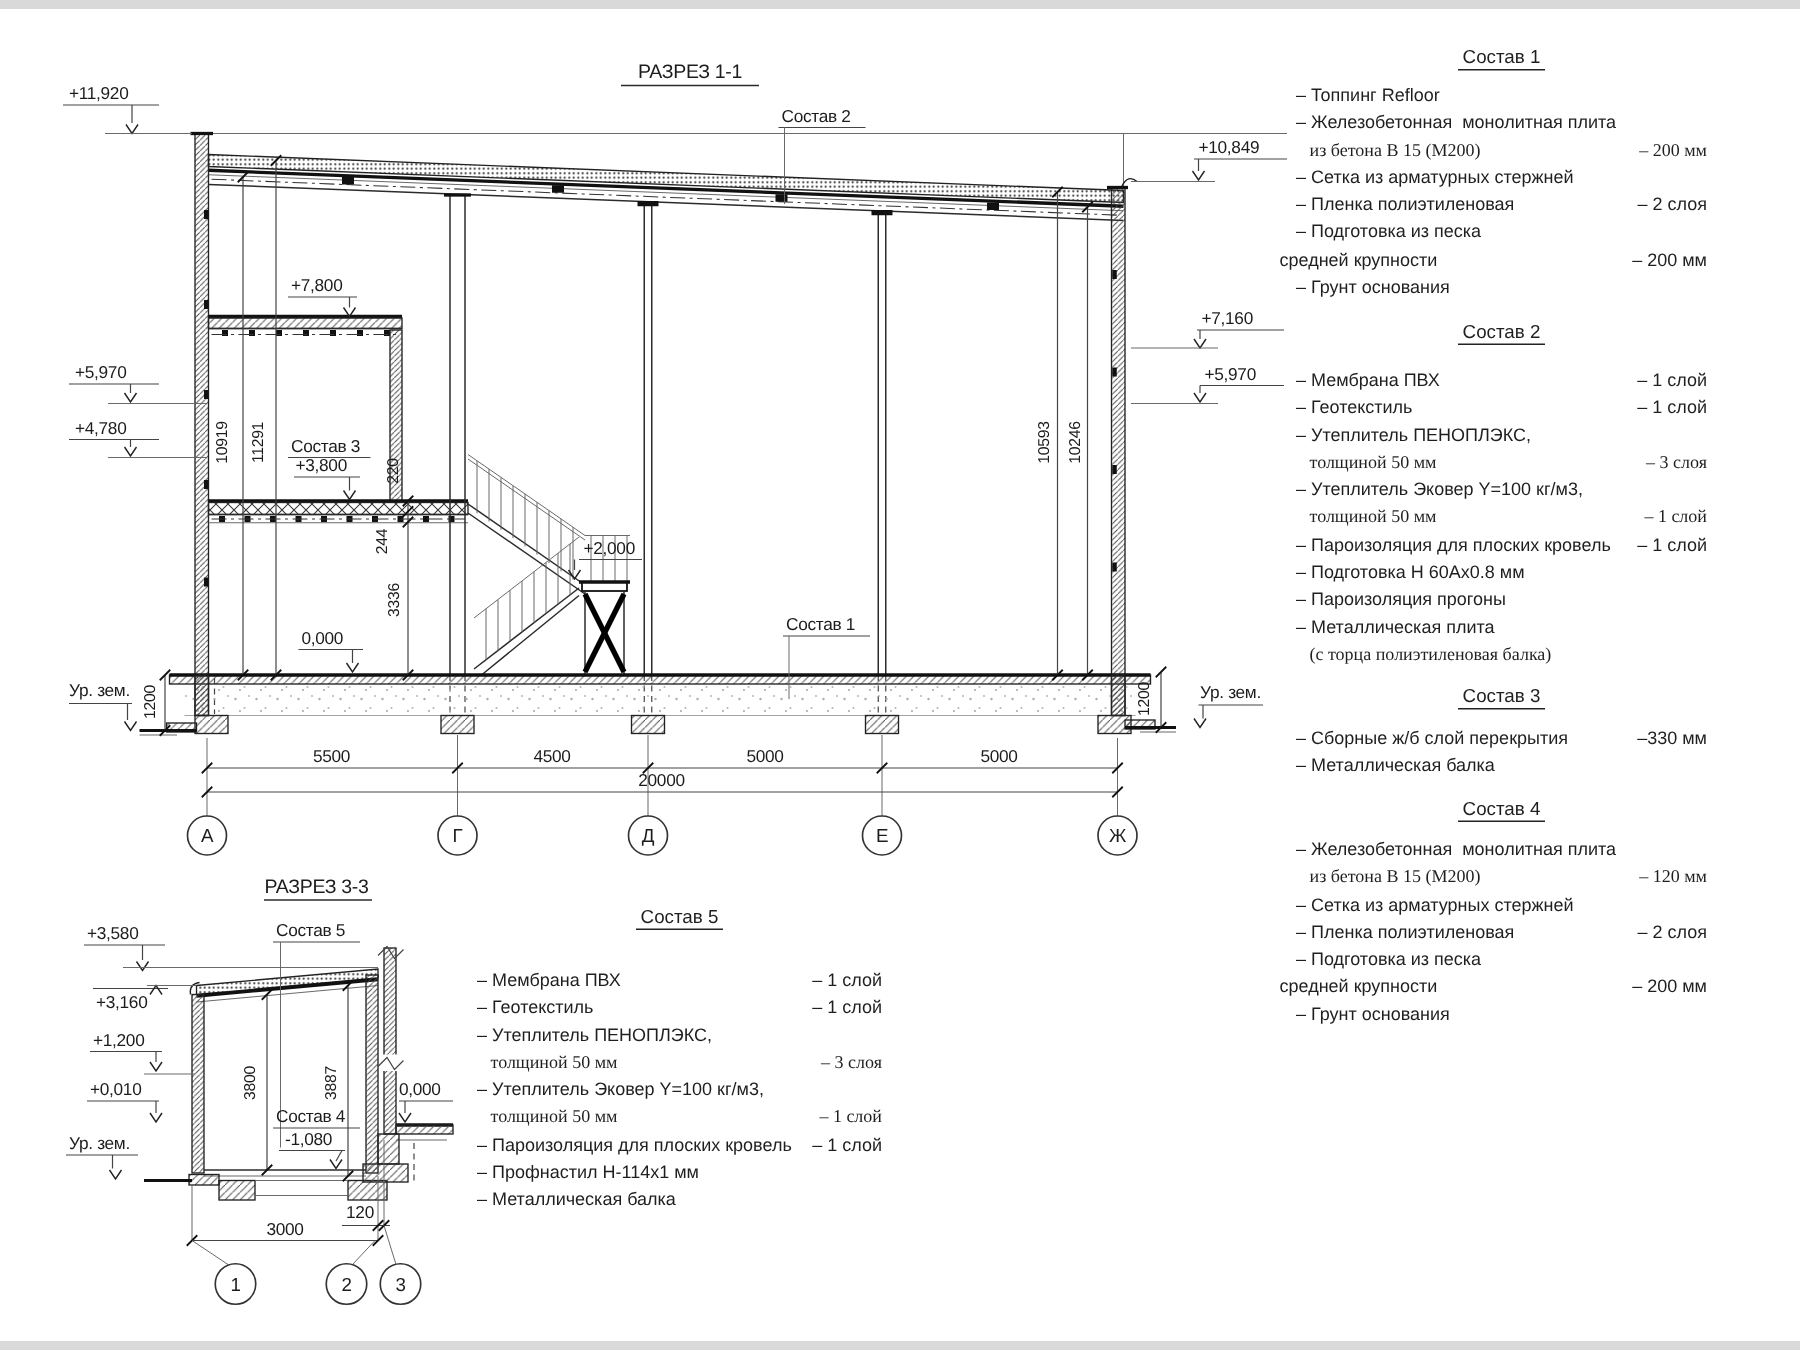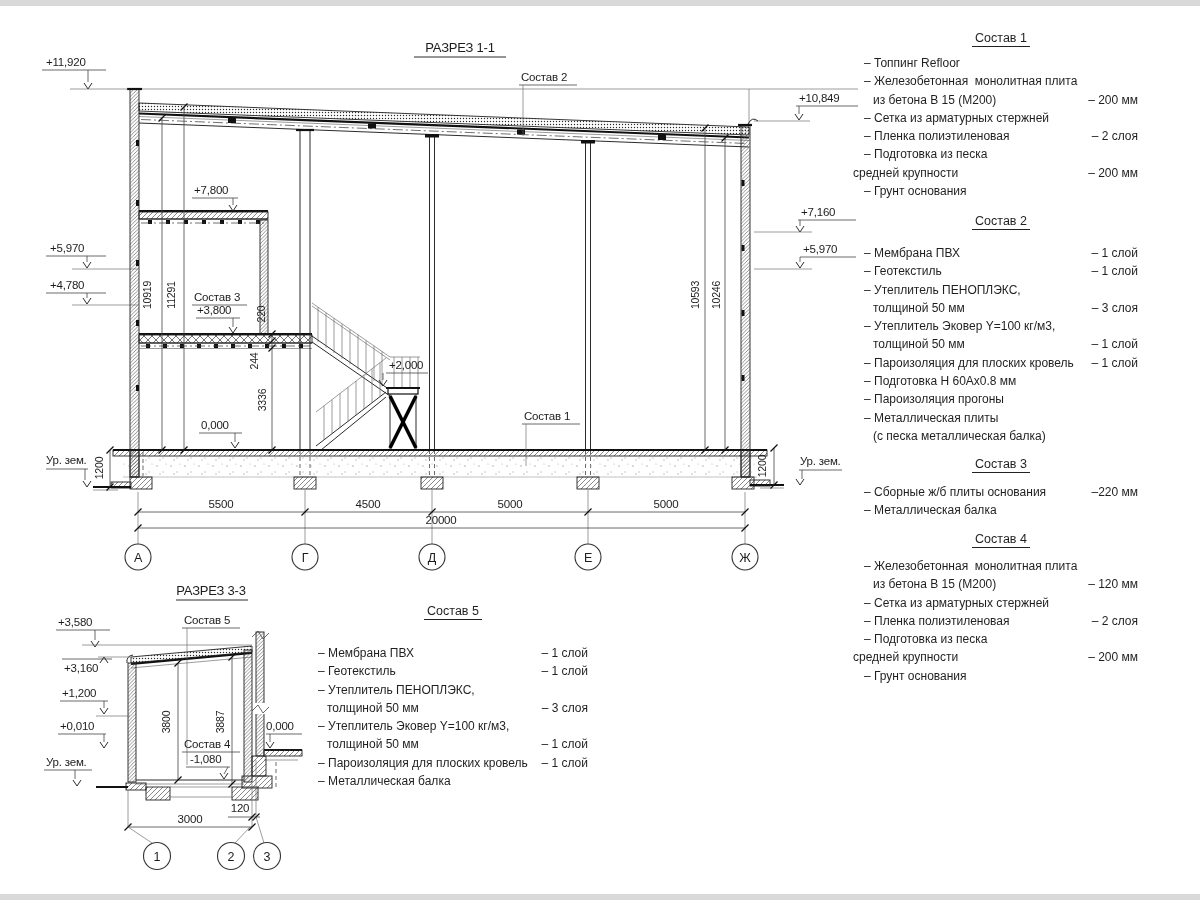--- a/index.html
+++ b/index.html
@@ -19,21 +19,21 @@
   .dim{stroke:#444;stroke-width:.8;fill:none;}
   .tk{stroke:#111;stroke-width:1.2;fill:none;}
   .ar{stroke:#222;stroke-width:.95;fill:none;}
   .dd{stroke:#333;stroke-width:.7;fill:none;stroke-dasharray:10 3 2 3;}
   .dsh{stroke:#444;stroke-width:.8;fill:none;stroke-dasharray:4 3;}
   .pat{stroke:#222;stroke-width:.9;}
   .comp{position:absolute;color:#1f1f1f;font-size:12px;}
   .ctitle{text-align:center;}
   .ctitle span{display:inline-block;border-bottom:1px solid #222;padding:0 3px 1px;font-size:12.5px;}
   .crow{display:flex;justify-content:space-between;line-height:18.3px;white-space:pre;}
-  .indent{padding-left:9px;}
+  .indent{padding-left:9px;font-family:Liberation Serif, serif;}
   .outdent{margin-left:-11px;}
 </style>
 </head>
 <body>
 
 <div class="page">
   <div class="edgebar" style="top:0"></div>
   <div class="edgebar" style="top:894px"></div>
 
   <svg width="1200" height="900" viewBox="0 0 1200 900">
@@ -472,27 +472,27 @@
     <div class="ctitle" style="margin-bottom:14px;"><span>Состав 2</span></div>
     <div class="crow"><span class="ct">– Мембрана ПВХ</span><span class="cv">– 1 слой</span></div>
     <div class="crow"><span class="ct">– Геотекстиль</span><span class="cv">– 1 слой</span></div>
     <div class="crow"><span class="ct">– Утеплитель ПЕНОПЛЭКС,</span><span class="cv"></span></div>
     <div class="crow indent"><span class="ct">толщиной 50 мм</span><span class="cv">– 3 слоя</span></div>
     <div class="crow"><span class="ct">– Утеплитель Эковер Y=100 кг/м3,</span><span class="cv"></span></div>
     <div class="crow indent"><span class="ct">толщиной 50 мм</span><span class="cv">– 1 слой</span></div>
     <div class="crow"><span class="ct">– Пароизоляция для плоских кровель</span><span class="cv">– 1 слой</span></div>
     <div class="crow"><span class="ct">– Подготовка Н 60Ах0.8 мм</span><span class="cv"></span></div>
     <div class="crow"><span class="ct">– Пароизоляция прогоны</span><span class="cv"></span></div>
-    <div class="crow"><span class="ct">– Металлическая плиты</span><span class="cv"></span></div>
-    <div class="crow indent"><span class="ct">(с песка металлическая балка)</span><span class="cv"></span></div>
+    <div class="crow"><span class="ct">– Металлическая плита</span><span class="cv"></span></div>
+    <div class="crow indent"><span class="ct">(с торца полиэтиленовая балка)</span><span class="cv"></span></div>
   </div>
 
   <div class="comp" style="left:864px;top:457px;width:274px;">
     <div class="ctitle" style="margin-bottom:10px;"><span>Состав 3</span></div>
-    <div class="crow"><span class="ct">– Сборные ж/б плиты основания</span><span class="cv">–220 мм</span></div>
+    <div class="crow"><span class="ct">– Сборные ж/б слой перекрытия</span><span class="cv">–330 мм</span></div>
     <div class="crow"><span class="ct">– Металлическая балка</span><span class="cv"></span></div>
   </div>
 
   <div class="comp" style="left:864px;top:532px;width:274px;">
     <div class="ctitle" style="margin-bottom:9px;"><span>Состав 4</span></div>
     <div class="crow"><span class="ct">– Железобетонная  монолитная плита</span><span class="cv"></span></div>
     <div class="crow indent"><span class="ct">из бетона В 15 (М200)</span><span class="cv">– 120 мм</span></div>
     <div class="crow"><span class="ct">– Сетка из арматурных стержней</span><span class="cv"></span></div>
     <div class="crow"><span class="ct">– Пленка полиэтиленовая</span><span class="cv">– 2 слоя</span></div>
     <div class="crow"><span class="ct">– Подготовка из песка</span><span class="cv"></span></div>
@@ -502,15 +502,16 @@
 
   <div class="comp" style="left:318px;top:604px;width:270px;">
     <div class="ctitle" style="margin-bottom:24px;"><span>Состав 5</span></div>
     <div class="crow"><span class="ct">– Мембрана ПВХ</span><span class="cv">– 1 слой</span></div>
     <div class="crow"><span class="ct">– Геотекстиль</span><span class="cv">– 1 слой</span></div>
     <div class="crow"><span class="ct">– Утеплитель ПЕНОПЛЭКС,</span><span class="cv"></span></div>
     <div class="crow indent"><span class="ct">толщиной 50 мм</span><span class="cv">– 3 слоя</span></div>
     <div class="crow"><span class="ct">– Утеплитель Эковер Y=100 кг/м3,</span><span class="cv"></span></div>
     <div class="crow indent"><span class="ct">толщиной 50 мм</span><span class="cv">– 1 слой</span></div>
     <div class="crow"><span class="ct">– Пароизоляция для плоских кровель</span><span class="cv">– 1 слой</span></div>
+    <div class="crow"><span class="ct">– Профнастил Н-114х1 мм</span><span class="cv"></span></div>
     <div class="crow"><span class="ct">– Металлическая балка</span><span class="cv"></span></div>
   </div>
 </div>
 
 </body></html>

